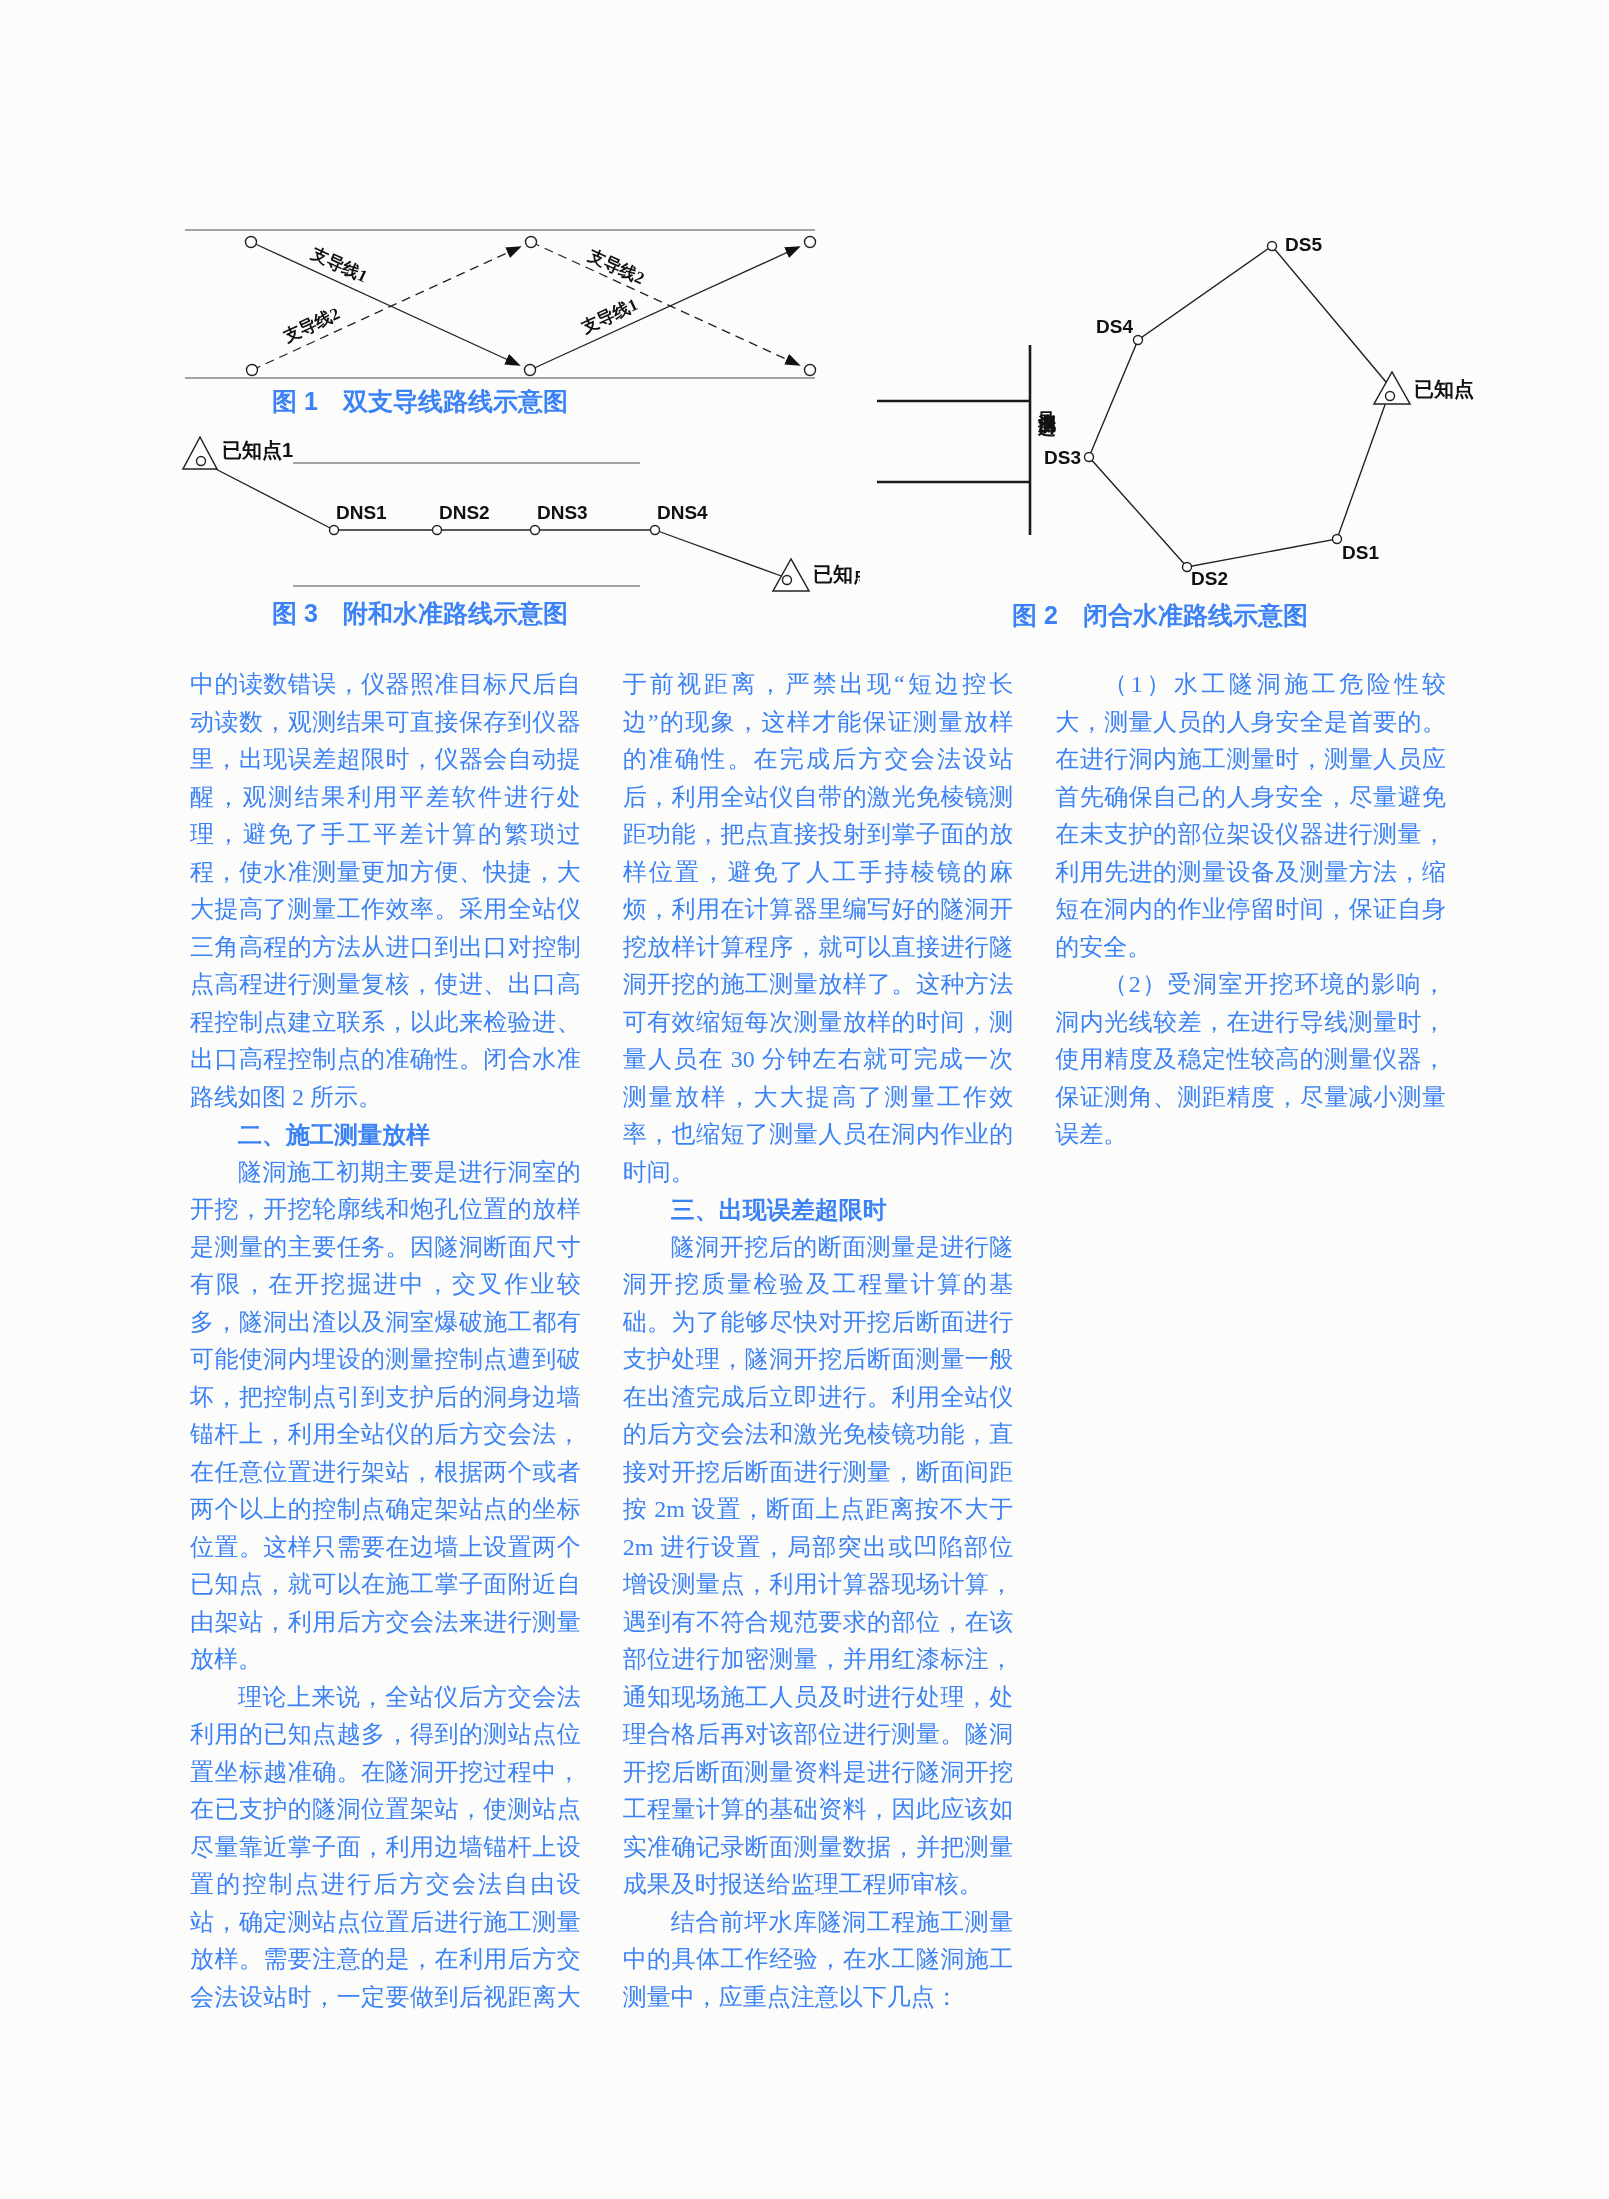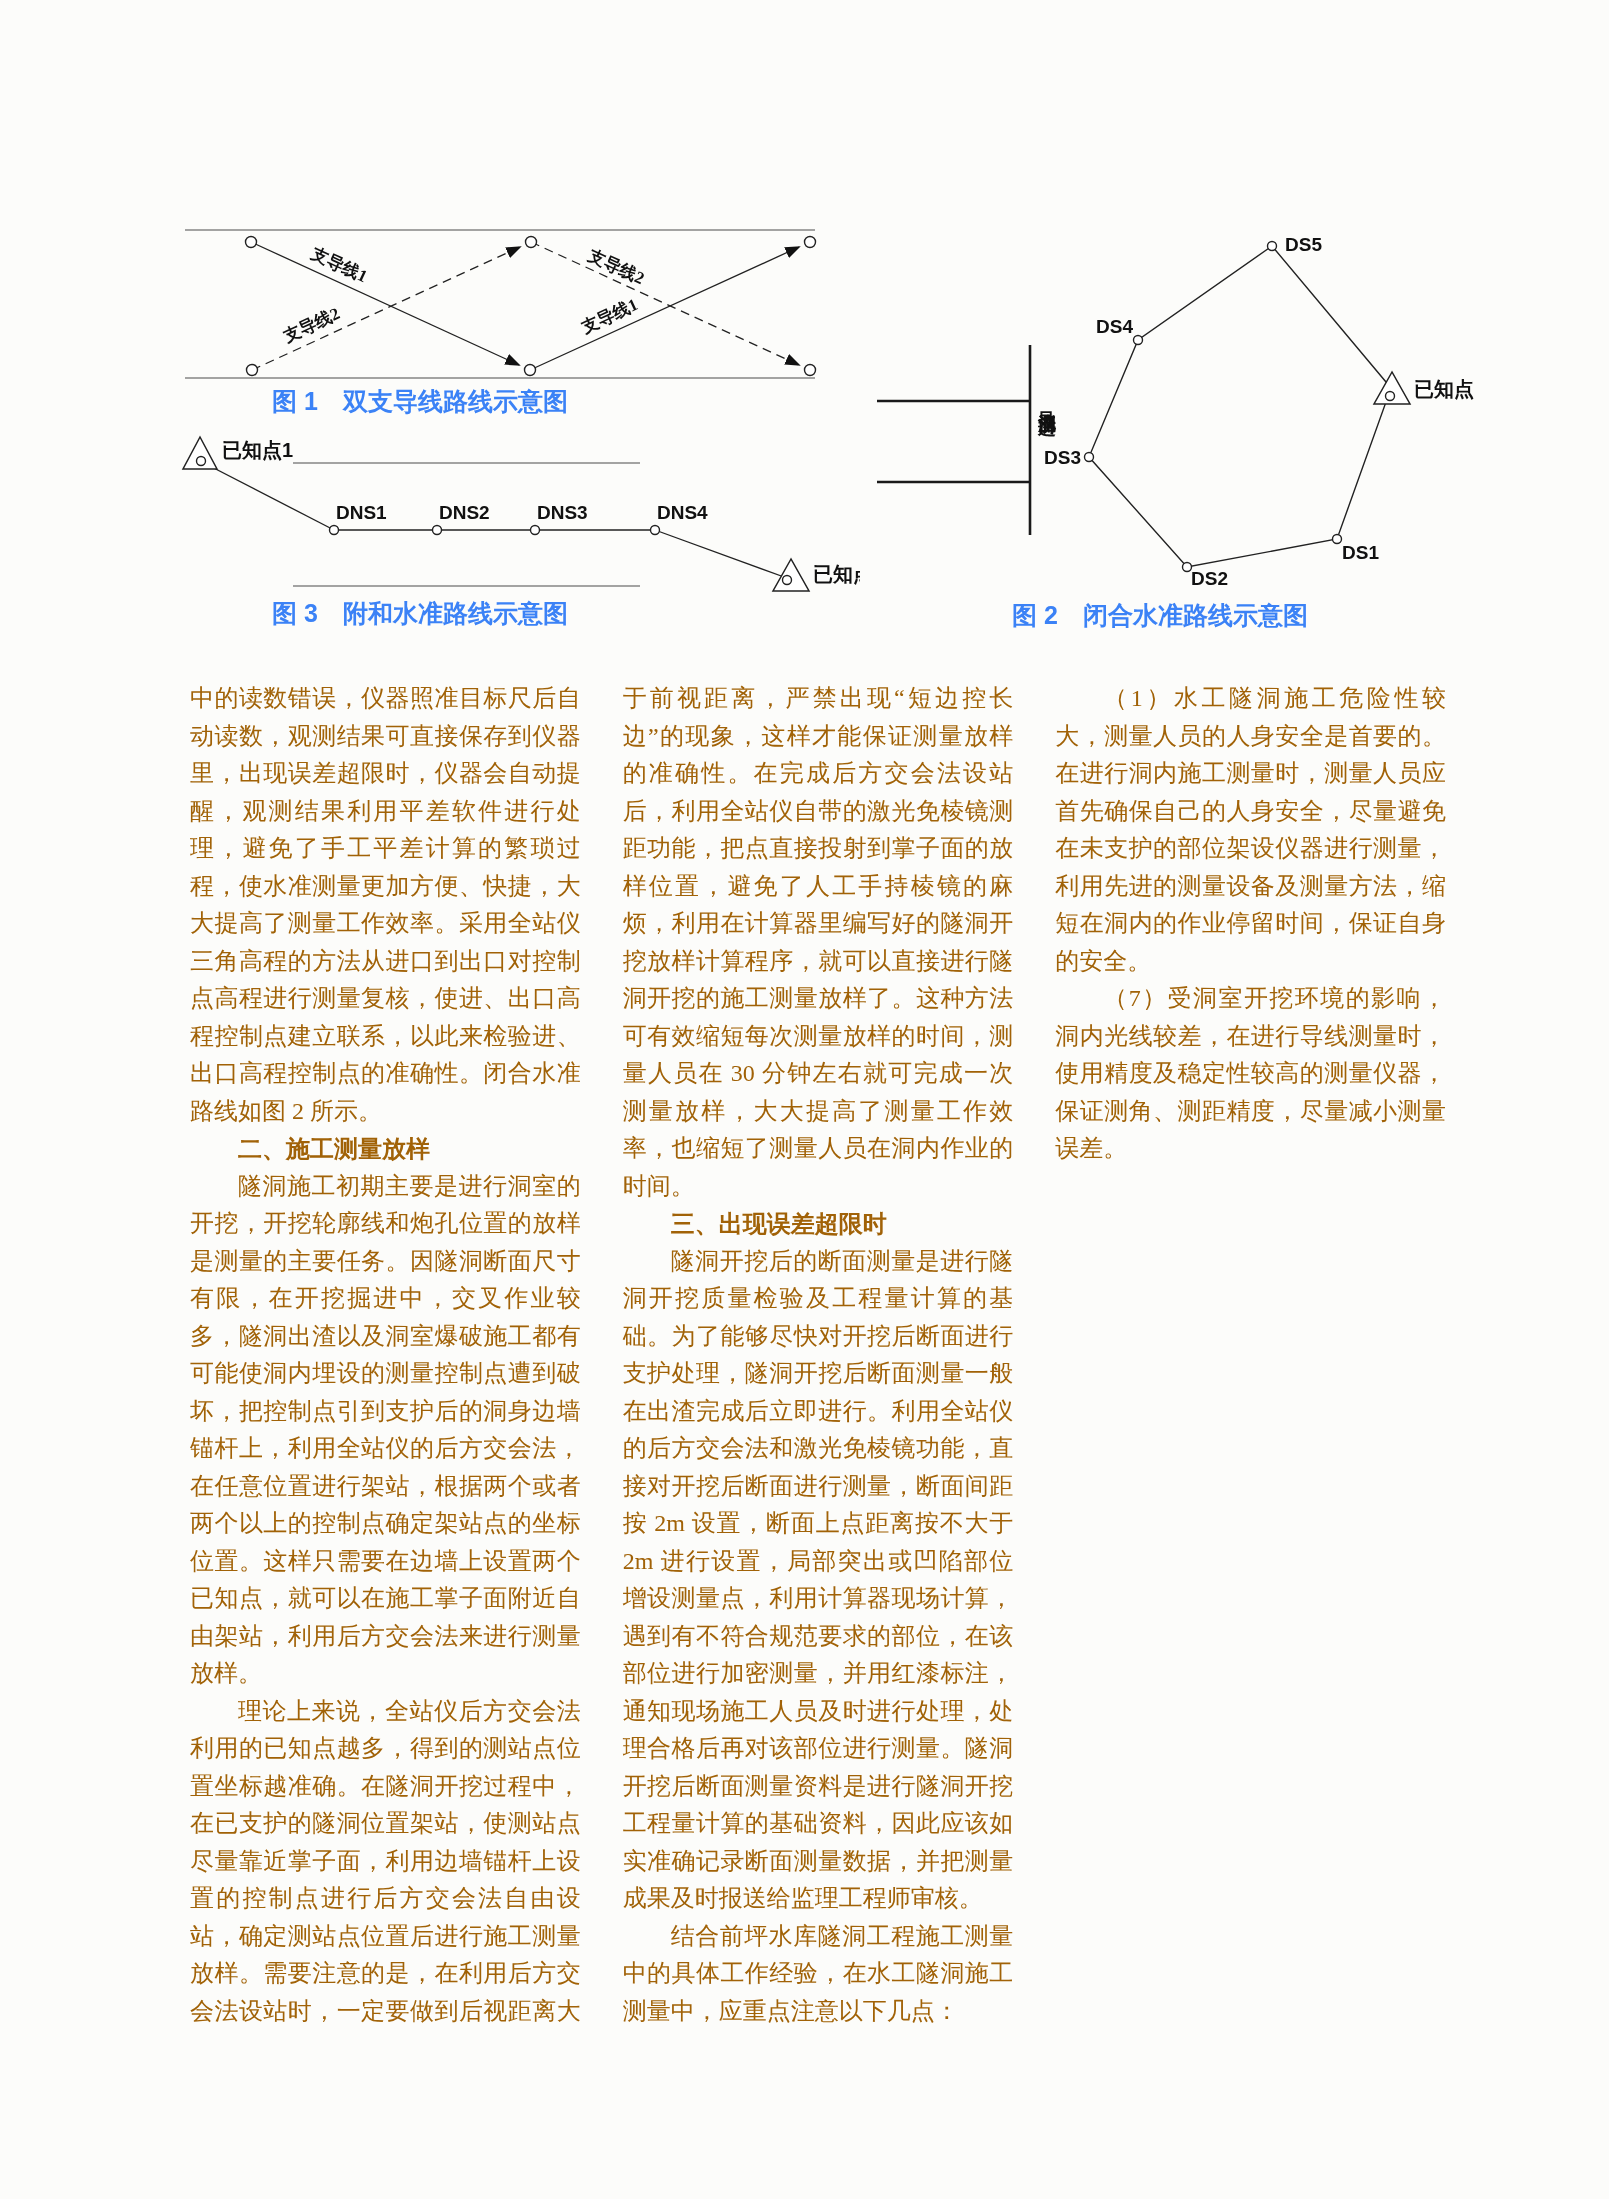--- a/index.html
+++ b/index.html
@@ -14,23 +14,23 @@
   .fig .pt{fill:#fff;stroke:#222;stroke-width:1.4;}
   .fig .tri{fill:#fff;stroke:#222;stroke-width:1.5;}
   .fig text{fill:#111;}
   .lbl-br{font:700 17px "Liberation Serif","DejaVu Serif",serif;}
   .lbl-pt{font:700 19px "Liberation Sans","DejaVu Sans",sans-serif;}
   .lbl-cn{font:700 20px "Liberation Sans","DejaVu Sans",sans-serif;}
   .caption{position:absolute;text-align:center;
            font:700 25px "Liberation Sans","DejaVu Sans",sans-serif;color:#3b82f6;}
   .portal-label{position:absolute;left:1035px;top:397px;writing-mode:vertical-rl;text-orientation:upright;
                 font:700 18px "Liberation Sans","DejaVu Sans",sans-serif;letter-spacing:2px;color:#111;}
-  .article{position:absolute;left:190px;top:680px;width:1256px;height:1370px;
+  .article{position:absolute;left:190px;top:666px;width:1256px;height:1370px;
            column-count:3;column-gap:42px;column-fill:auto;overflow:hidden;
-           font:24px/37.5px "Liberation Serif","DejaVu Serif",serif;text-align:justify;color:#a16207;}
+           font:24px/37.5px "Liberation Serif","DejaVu Serif",serif;text-align:justify;color:#3b82f6;}
   .para{margin:0;}
   .para.indent{text-indent:2em;}
   .para.bold{font-weight:700;font-family:"Liberation Sans","DejaVu Sans",sans-serif;}
 </style>
 </head>
 <body>
 
 <div class="page">
 
   <svg class="fig" style="left:170px;top:218px;" width="660" height="200" viewBox="0 0 660 200" role="img">
@@ -105,16 +105,16 @@
 
   <div class="article">
       <div class="para">中的读数错误，仪器照准目标尺后自动读数，观测结果可直接保存到仪器里，出现误差超限时，仪器会自动提醒，观测结果利用平差软件进行处理，避免了手工平差计算的繁琐过程，使水准测量更加方便、快捷，大大提高了测量工作效率。采用全站仪三角高程的方法从进口到出口对控制点高程进行测量复核，使进、出口高程控制点建立联系，以此来检验进、出口高程控制点的准确性。闭合水准路线如图 2 所示。</div>
       <div class="para bold indent">二、施工测量放样</div>
       <div class="para indent">隧洞施工初期主要是进行洞室的开挖，开挖轮廓线和炮孔位置的放样是测量的主要任务。因隧洞断面尺寸有限，在开挖掘进中，交叉作业较多，隧洞出渣以及洞室爆破施工都有可能使洞内埋设的测量控制点遭到破坏，把控制点引到支护后的洞身边墙锚杆上，利用全站仪的后方交会法，在任意位置进行架站，根据两个或者两个以上的控制点确定架站点的坐标位置。这样只需要在边墙上设置两个已知点，就可以在施工掌子面附近自由架站，利用后方交会法来进行测量放样。</div>
       <div class="para indent">理论上来说，全站仪后方交会法利用的已知点越多，得到的测站点位置坐标越准确。在隧洞开挖过程中，在已支护的隧洞位置架站，使测站点尽量靠近掌子面，利用边墙锚杆上设置的控制点进行后方交会法自由设站，确定测站点位置后进行施工测量放样。需要注意的是，在利用后方交会法设站时，一定要做到后视距离大于前视距离，严禁出现“短边控长边”的现象，这样才能保证测量放样的准确性。在完成后方交会法设站后，利用全站仪自带的激光免棱镜测距功能，把点直接投射到掌子面的放样位置，避免了人工手持棱镜的麻烦，利用在计算器里编写好的隧洞开挖放样计算程序，就可以直接进行隧洞开挖的施工测量放样了。这种方法可有效缩短每次测量放样的时间，测量人员在 30 分钟左右就可完成一次测量放样，大大提高了测量工作效率，也缩短了测量人员在洞内作业的时间。</div>
       <div class="para bold indent">三、出现误差超限时</div>
       <div class="para indent">隧洞开挖后的断面测量是进行隧洞开挖质量检验及工程量计算的基础。为了能够尽快对开挖后断面进行支护处理，隧洞开挖后断面测量一般在出渣完成后立即进行。利用全站仪的后方交会法和激光免棱镜功能，直接对开挖后断面进行测量，断面间距按 2m 设置，断面上点距离按不大于 2m 进行设置，局部突出或凹陷部位增设测量点，利用计算器现场计算，遇到有不符合规范要求的部位，在该部位进行加密测量，并用红漆标注，通知现场施工人员及时进行处理，处理合格后再对该部位进行测量。隧洞开挖后断面测量资料是进行隧洞开挖工程量计算的基础资料，因此应该如实准确记录断面测量数据，并把测量成果及时报送给监理工程师审核。</div>
       <div class="para indent">结合前坪水库隧洞工程施工测量中的具体工作经验，在水工隧洞施工测量中，应重点注意以下几点：</div>
       <div class="para indent">（1）水工隧洞施工危险性较大，测量人员的人身安全是首要的。在进行洞内施工测量时，测量人员应首先确保自己的人身安全，尽量避免在未支护的部位架设仪器进行测量，利用先进的测量设备及测量方法，缩短在洞内的作业停留时间，保证自身的安全。</div>
-      <div class="para indent">（7）受洞室开挖环境的影响，洞内光线较差，在进行导线测量时，使用精度及稳定性较高的测量仪器，保证测角、测距精度，尽量减小测量误差。</div>
+      <div class="para indent">（2）受洞室开挖环境的影响，洞内光线较差，在进行导线测量时，使用精度及稳定性较高的测量仪器，保证测角、测距精度，尽量减小测量误差。</div>
     </div>
 
 </div>
 
 </body></html>

